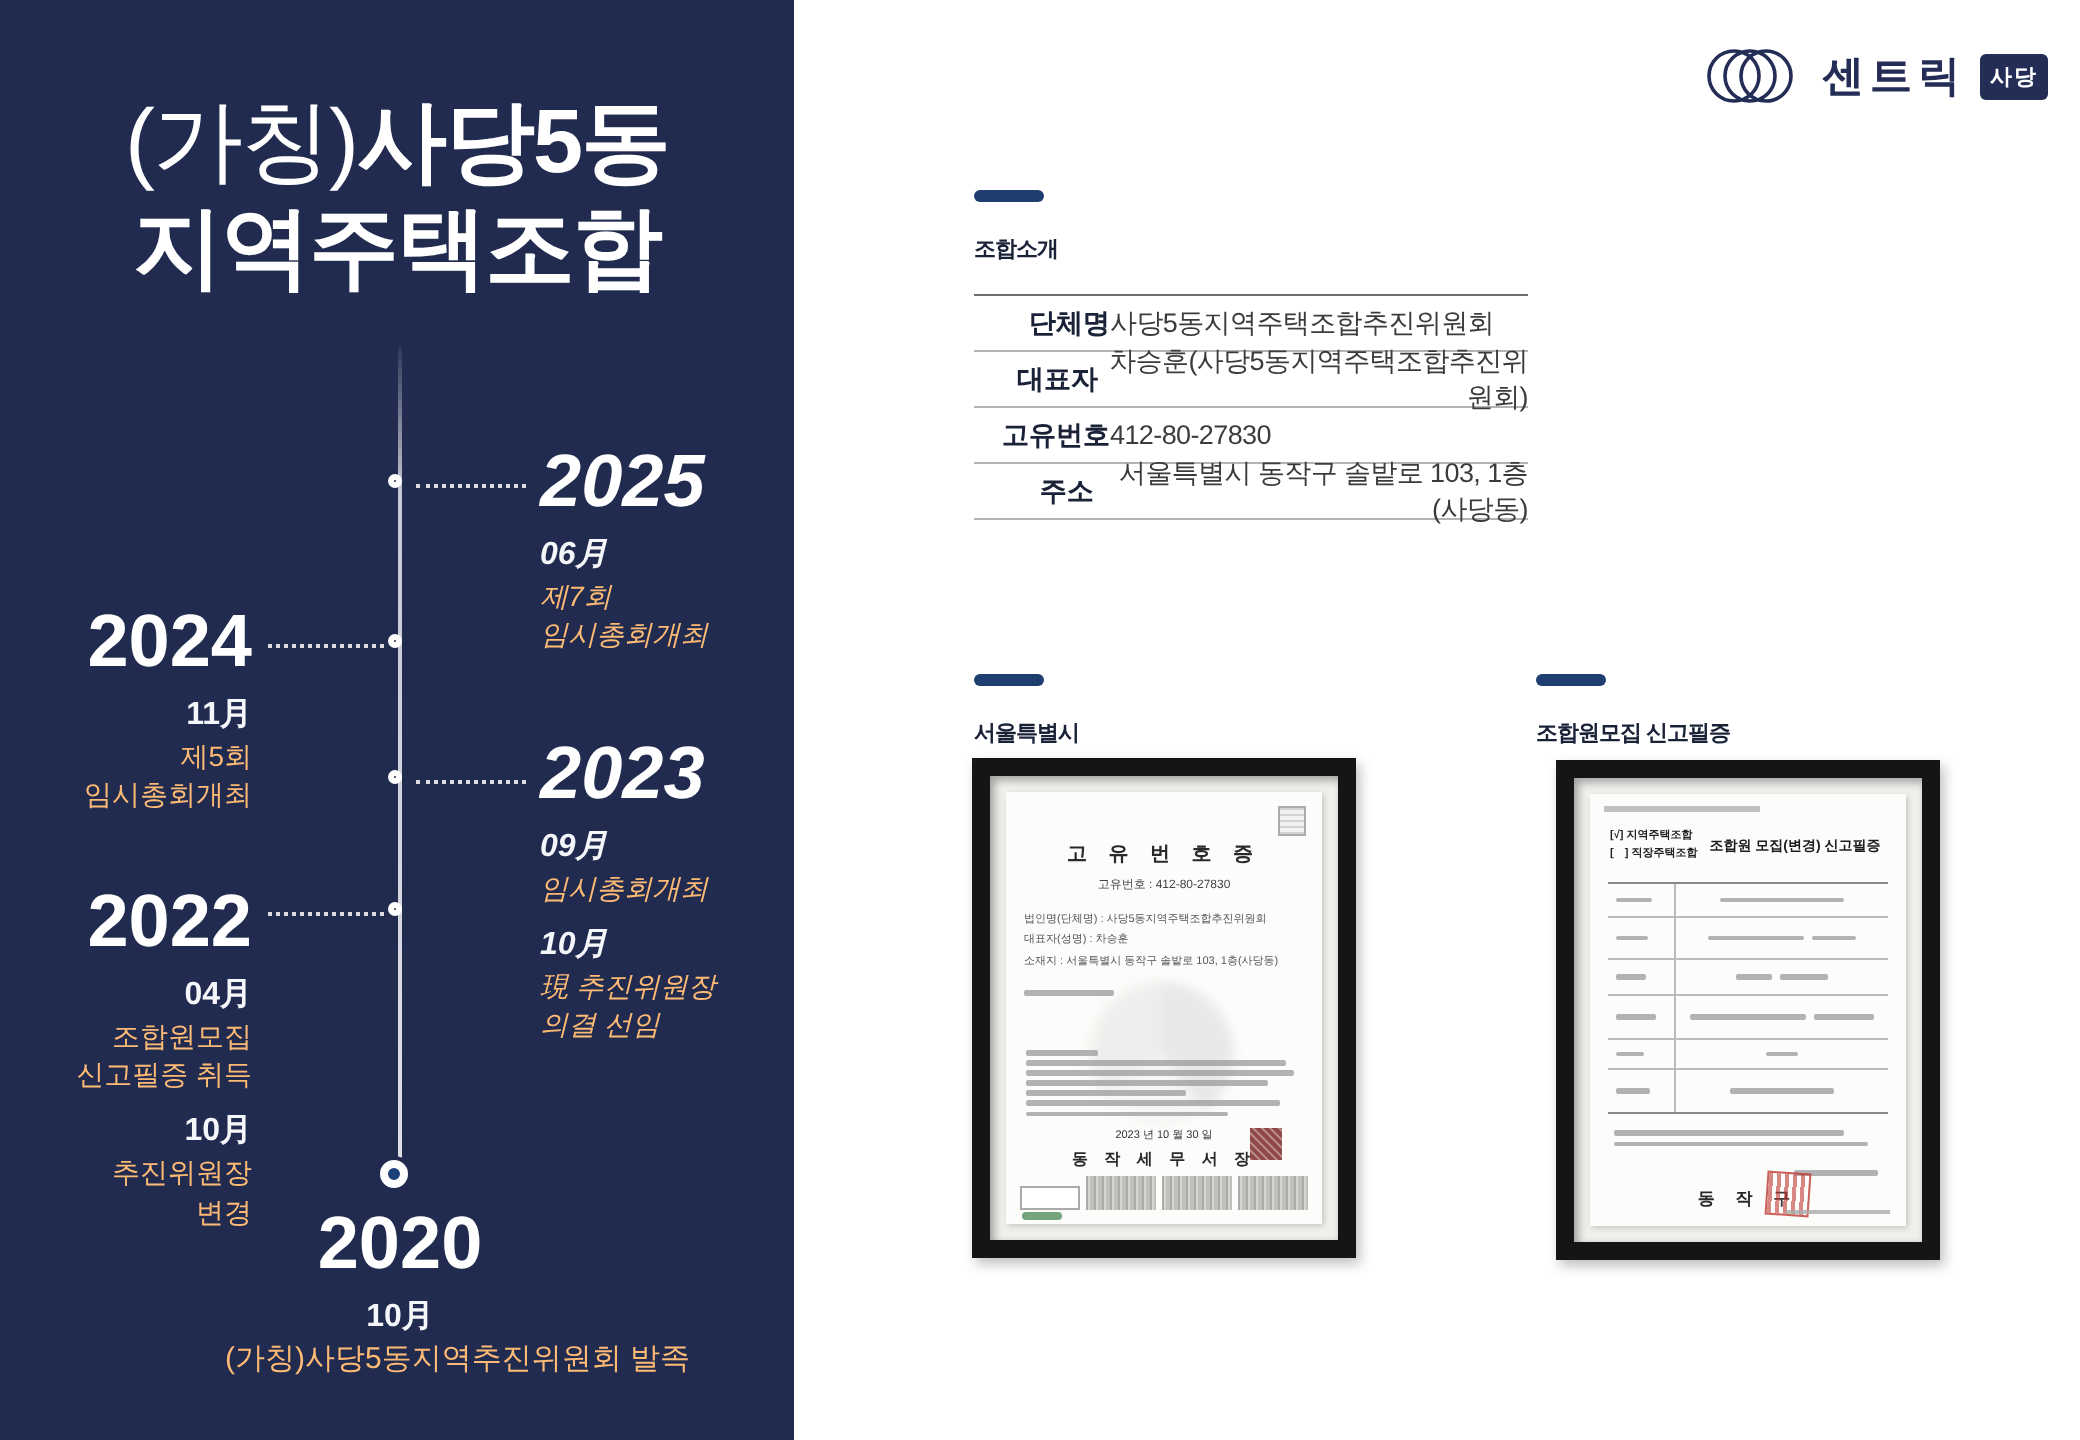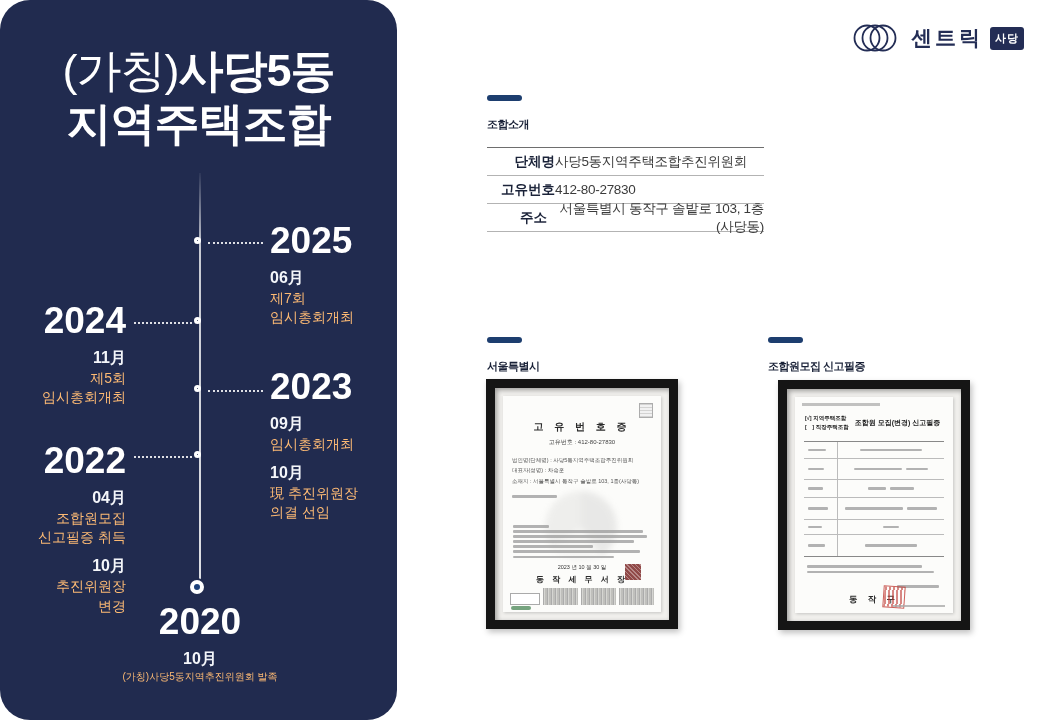--- a/index.html
+++ b/index.html
@@ -2,39 +2,39 @@
 <html><head>
 <meta charset="utf-8">
 <style>
   * { margin:0; padding:0; box-sizing:border-box; }
   html,body { width:1040px; height:720px; }
   body {
     position:relative; overflow:hidden; background:#ffffff;
     font-family:"Liberation Sans","DejaVu Sans",sans-serif;
   }
   
-  .sidebar { position:absolute; left:0; top:0; width:397px; height:720px; background:#212b4f;border-radius:30px; }
+  .sidebar { position:absolute; left:0; top:0; width:397px; height:720px; background:#212b4f; }
   .main-title { position:absolute; top:44px; left:0; width:100%; text-align:center; color:#ffffff;
                 font-size:45px; line-height:1.18; font-weight:bold; letter-spacing:-1px; }
   .main-title .light { font-weight:normal; }
   .tl-line { position:absolute; left:199px; top:173px; width:2px; height:410px;
              background:linear-gradient(to bottom, rgba(255,255,255,0.05), rgba(255,255,255,0.75) 18%, rgba(255,255,255,0.85)); }
   .tl-node { position:absolute; width:7px; height:7px; border:3px solid #ffffff; border-radius:50%;
              background:#212b4f; left:194px; }
   .tl-node-end { position:absolute; width:14px; height:14px; border:4px solid #ffffff; border-radius:50%;
                  background:#1c4079; left:190px; top:580px; box-shadow:0 0 0 2px #212b4f; }
   .tl-dots { position:absolute; height:0; border-top:2px dotted rgba(255,255,255,0.85); }
   .tl-block { position:absolute; color:#ffffff; }
-  .tl-block.right { left:270px; width:120px; text-align:left; }
+  .tl-block.right { left:270px; width:120px; text-align:left;font-style:italic; }
   .tl-block.left  { left:8px;  width:118px; text-align:right; }
   .tl-block.bottom{ left:55px; width:290px; text-align:center; }
   .tl-year  { font-size:37px; font-weight:bold; letter-spacing:0; line-height:1.0; }
   .tl-month { font-size:16px; font-weight:bold; margin-top:9px; line-height:1.3; color:#f4f6fa; }
   .tl-text  { font-size:14px; line-height:1.38; color:#fdba74; }
-  .tl-text.small { font-size:10px; }
+  .tl-text.small { font-size:15px;text-align:right; }
   
   .logo { position:absolute; right:16px; top:21px; display:flex; align-items:center; gap:7px; }
   .brand-name { font-size:21px; font-weight:bold; color:#232d55; letter-spacing:3px; }
   .brand-badge { background:#232d55; color:#ffffff; font-size:11px; font-weight:bold;
                  padding:4px 5px; border-radius:3px; letter-spacing:1px; }
   
   .section { position:absolute; }
   .accent-bar { width:35px; height:6px; background:#1d3e6f; border-radius:3px; }
   .section-title { margin-top:16px; font-size:11px; font-weight:bold; color:#1a2238; letter-spacing:-0.5px; }
   
@@ -169,20 +169,24 @@
   <div class="accent-bar"></div>
   <div class="section-title">조합소개</div>
 </div>
 
 <div class="info-table">
   <div class="info-row">
     <div class="info-label">단체명</div>
     <div class="info-value">사당5동지역주택조합추진위원회</div>
   </div>
   <div class="info-row">
+    <div class="info-label">대표자</div>
+    <div class="info-value">차승훈(사당5동지역주택조합추진위원회)</div>
+  </div>
+  <div class="info-row">
     <div class="info-label">고유번호</div>
     <div class="info-value">412-80-27830</div>
   </div>
   <div class="info-row">
     <div class="info-label">주소</div>
     <div class="info-value">서울특별시 동작구 솔밭로 103, 1층(사당동)</div>
   </div>
 </div>
 
 <div class="section" style="left:487px; top:337px">

